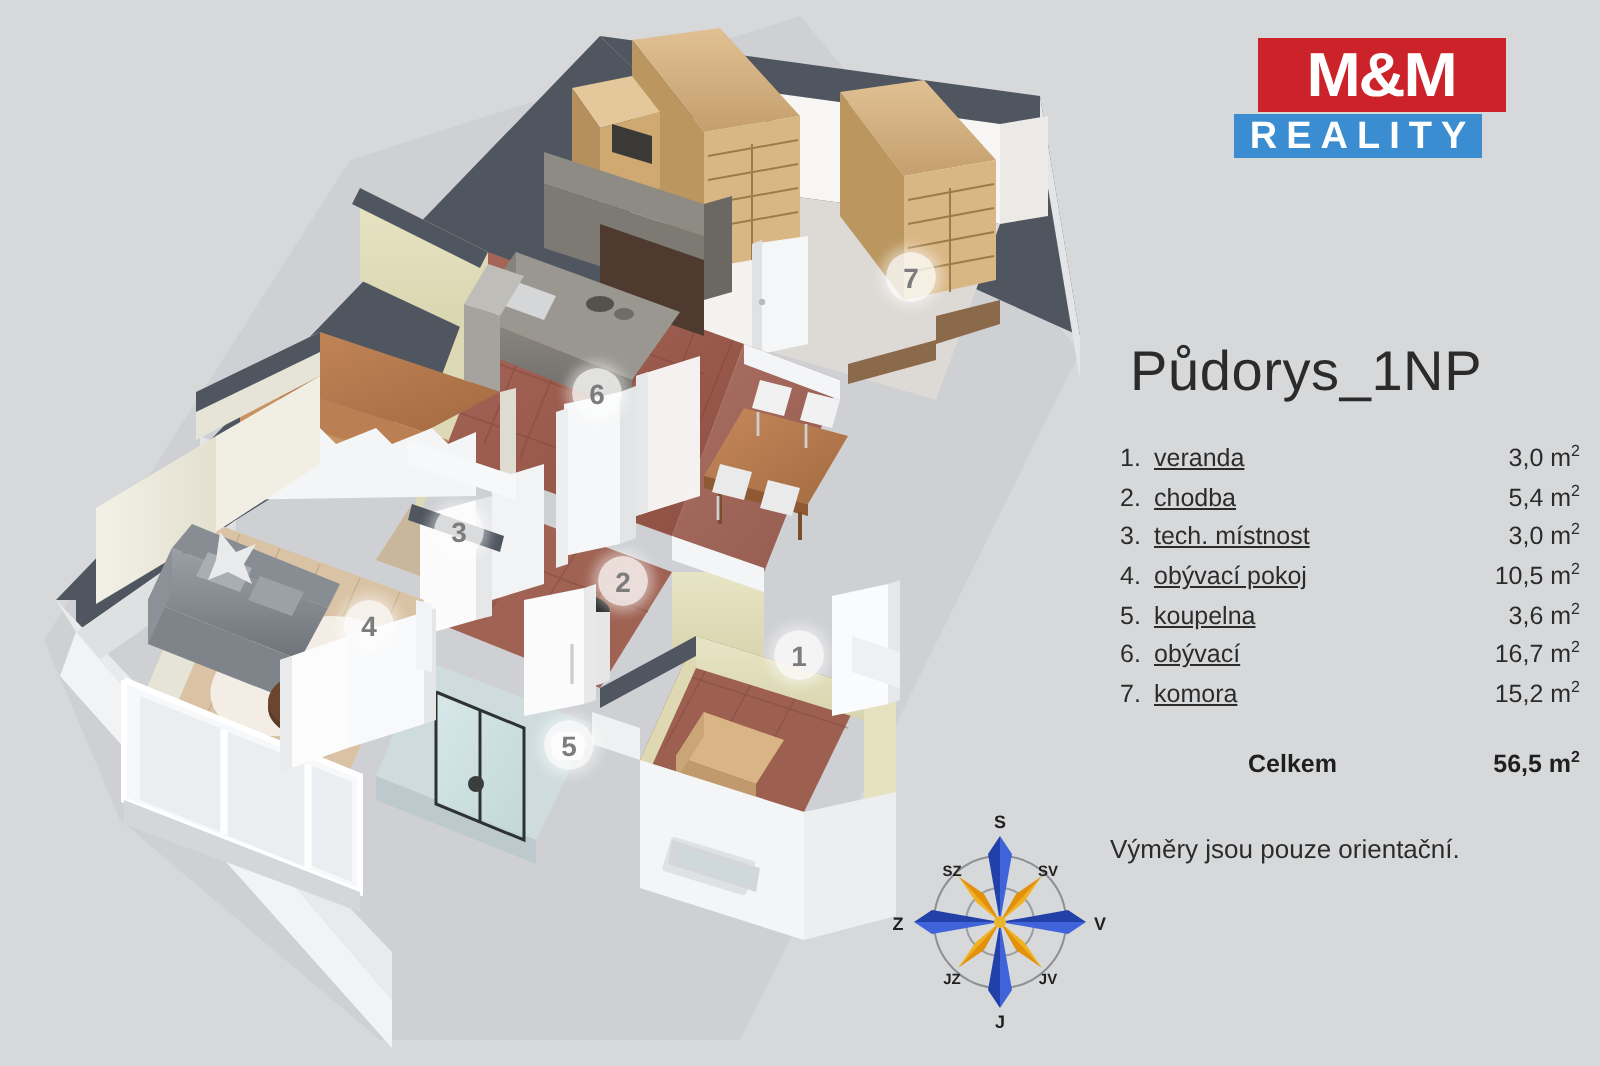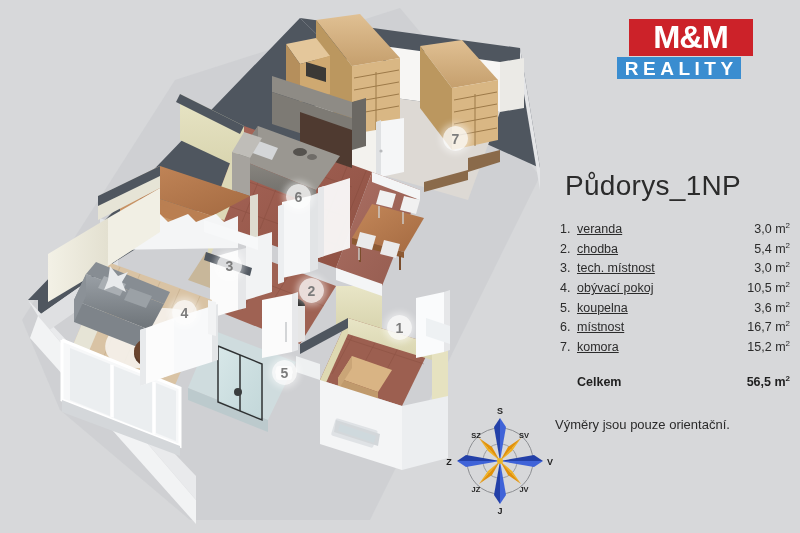--- a/index.html
+++ b/index.html
@@ -43,21 +43,21 @@
   #roomlist{list-style:none;margin:0;padding:0;}
   #roomlist li{
     display:flex;align-items:baseline;
     font-size:12.5px;color:#2b2b2b;line-height:16.5px;
   }
   #roomlist li .num{width:17px;text-align:left;flex:none;}
   #roomlist li .nm{flex:1 1 auto;text-align:left;text-decoration:underline;}
   #roomlist li .ar{width:56px;text-align:right;flex:none;}
   #total{
     display:flex;align-items:baseline;margin-top:18px;
-    font-size:12.5px;font-weight:bold;color:#1f1f1f;
+    font-size:12.5px;font-weight:bold;color:#1f1f1f;gap:47px;
   }
   #total .num{width:17px;flex:none;}
   #total .nm{flex:1 1 auto;}
   #total .ar{width:56px;text-align:right;flex:none;}
   #note{
     margin-top:28px;margin-left:-5px;
     font-size:13px;color:#2b2b2b;
   }
   .sup{font-size:8px;vertical-align:super;}
 
@@ -451,21 +451,21 @@
         <span class="nm">obývací pokoj</span>
         <span class="ar"><span>10,5 m</span><span class="sup">2</span></span>
       </li>
       <li>
         <span class="num">5.</span>
         <span class="nm">koupelna</span>
         <span class="ar"><span>3,6 m</span><span class="sup">2</span></span>
       </li>
       <li>
         <span class="num">6.</span>
-        <span class="nm">místnost</span>
+        <span class="nm">obývací</span>
         <span class="ar"><span>16,7 m</span><span class="sup">2</span></span>
       </li>
       <li>
         <span class="num">7.</span>
         <span class="nm">komora</span>
         <span class="ar"><span>15,2 m</span><span class="sup">2</span></span>
       </li>
     </ul>
 
     <div id="total">

